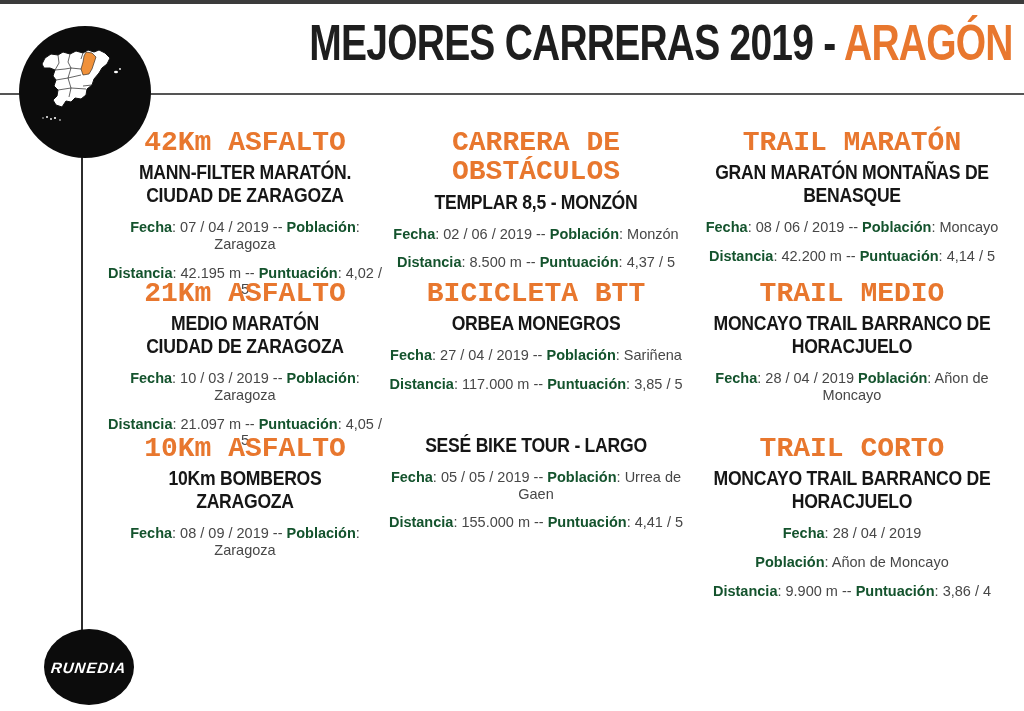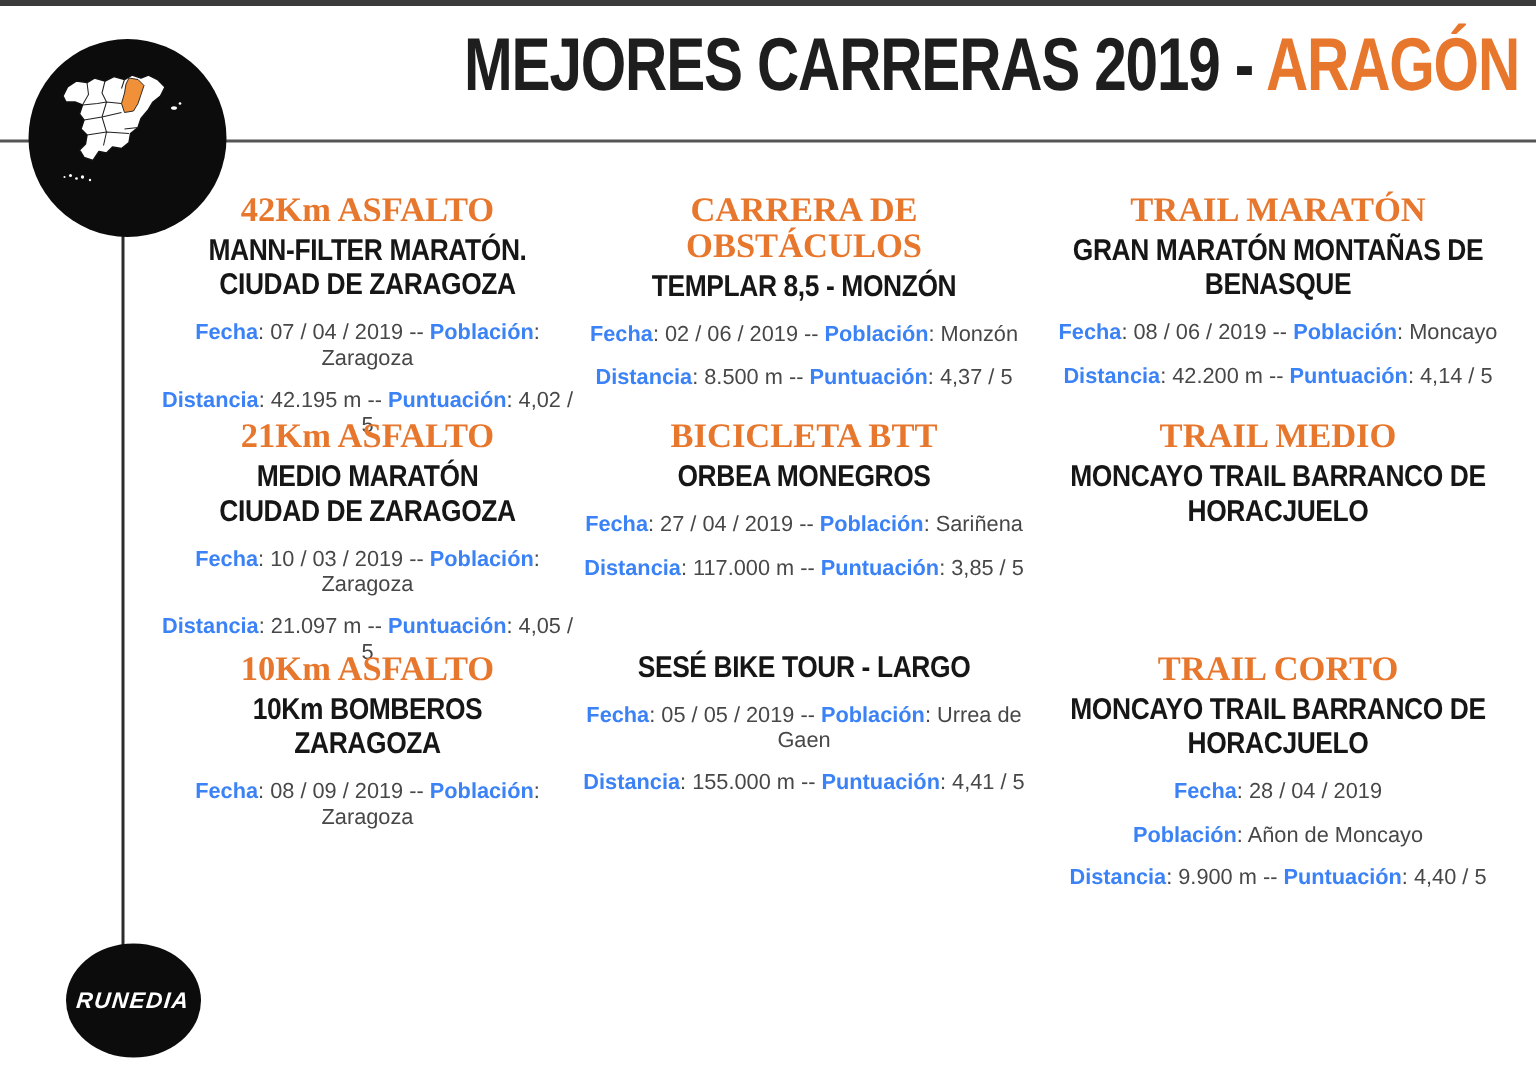--- a/index.html
+++ b/index.html
@@ -40,32 +40,32 @@
   }
 
   
   .cards-grid{
     position:absolute;left:105px;top:124px;width:912px;
     display:grid;grid-template-columns:280px 302px 330px;
     grid-template-rows:151px 155px auto;
   }
   .card{text-align:center;padding-top:4px;}
   .card-category{
-    margin:0 0 4px 0;font-family:Liberation Serif, serif;font-weight:700;
-    font-size:23px;line-height:1.05;color:#E8772E;white-space:pre-line;
+    margin:0 0 4px 0;font-family:Liberation Mono, monospace;font-weight:700;
+    font-size:28px;line-height:1.05;color:#E8772E;white-space:pre-line;
   }
   .card-race{
     margin:0 0 2px 0;font-weight:700;font-size:20px;line-height:1.15;
     color:#161616;letter-spacing:-0.3px;white-space:pre-line;
     transform:scaleX(0.88);transform-origin:50% 0;
   }
   .card-detail{
     margin-top:12px;font-size:14.5px;line-height:1.15;color:#474747;
   }
-  .card-detail b{color:#3b82f6;font-weight:700;}
+  .card-detail b{color:#14532d;font-weight:700;}
 </style>
 </head>
 <body>
 
 <div>
 
   <div class="top-bar"></div>
   <div class="header-rule"></div>
 
   <h1 class="page-title"><span>MEJORES CARRERAS 2019 - </span><span class="accent">ARAGÓN</span></h1>
@@ -149,37 +149,38 @@
       <h2 class="card-category">BICICLETA BTT</h2>
       <h3 class="card-race">ORBEA MONEGROS</h3>
       <div class="card-detail"><b>Fecha</b><span>: 27 / 04 / 2019 -- </span><b>Población</b><span>: Sariñena</span></div>
       <div class="card-detail"><b>Distancia</b><span>: 117.000 m -- </span><b>Puntuación</b><span>: 3,85 / 5</span></div>
     </div>
 
     <div class="card">
       <h2 class="card-category">TRAIL MEDIO</h2>
       <h3 class="card-race">MONCAYO TRAIL BARRANCO DE
 HORACJUELO</h3>
+      <div class="card-detail"><b>Fecha</b><span>: 28 / 04 / 2019 </span><b>Población</b><span>: Añon de Moncayo</span></div>
     </div>
 
     <div class="card">
       <h2 class="card-category">10Km ASFALTO</h2>
       <h3 class="card-race">10Km BOMBEROS ZARAGOZA</h3>
       <div class="card-detail"><b>Fecha</b><span>: 08 / 09 / 2019 -- </span><b>Población</b><span>: Zaragoza</span></div>
     </div>
 
     <div class="card">
       <h3 class="card-race">SESÉ BIKE TOUR - LARGO</h3>
       <div class="card-detail"><b>Fecha</b><span>: 05 / 05 / 2019 -- </span><b>Población</b><span>: Urrea de Gaen</span></div>
       <div class="card-detail"><b>Distancia</b><span>: 155.000 m -- </span><b>Puntuación</b><span>: 4,41 / 5</span></div>
     </div>
 
     <div class="card">
       <h2 class="card-category">TRAIL CORTO</h2>
       <h3 class="card-race">MONCAYO TRAIL BARRANCO DE
 HORACJUELO</h3>
       <div class="card-detail"><b>Fecha</b><span>: 28 / 04 / 2019</span></div>
       <div class="card-detail"><b>Población</b><span>: Añon de Moncayo</span></div>
-      <div class="card-detail"><b>Distancia</b><span>: 9.900 m -- </span><b>Puntuación</b><span>: 4,40 / 5</span></div>
+      <div class="card-detail"><b>Distancia</b><span>: 9.900 m -- </span><b>Puntuación</b><span>: 3,86 / 4</span></div>
     </div>
 
   </div>
 </div>
 
 </body></html>

